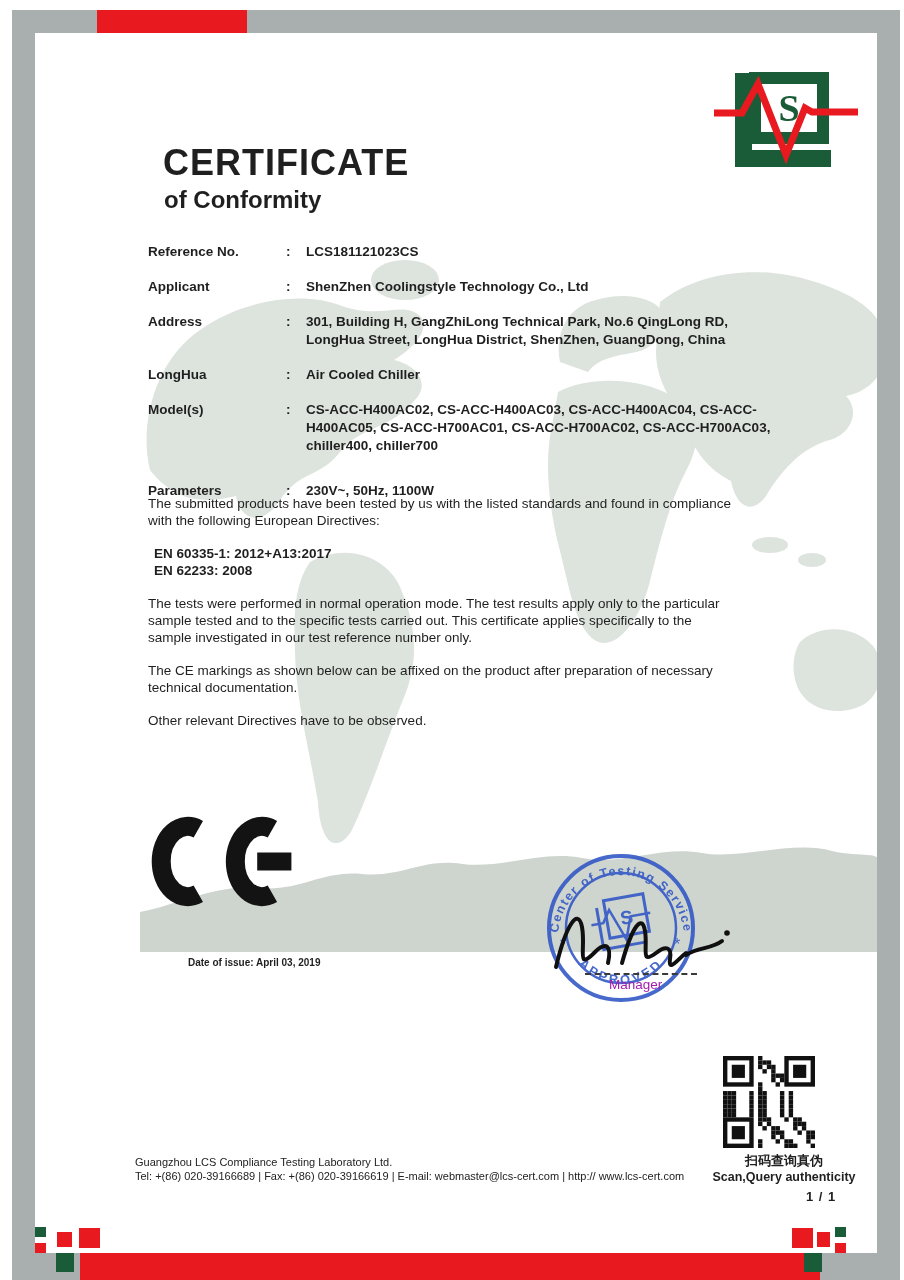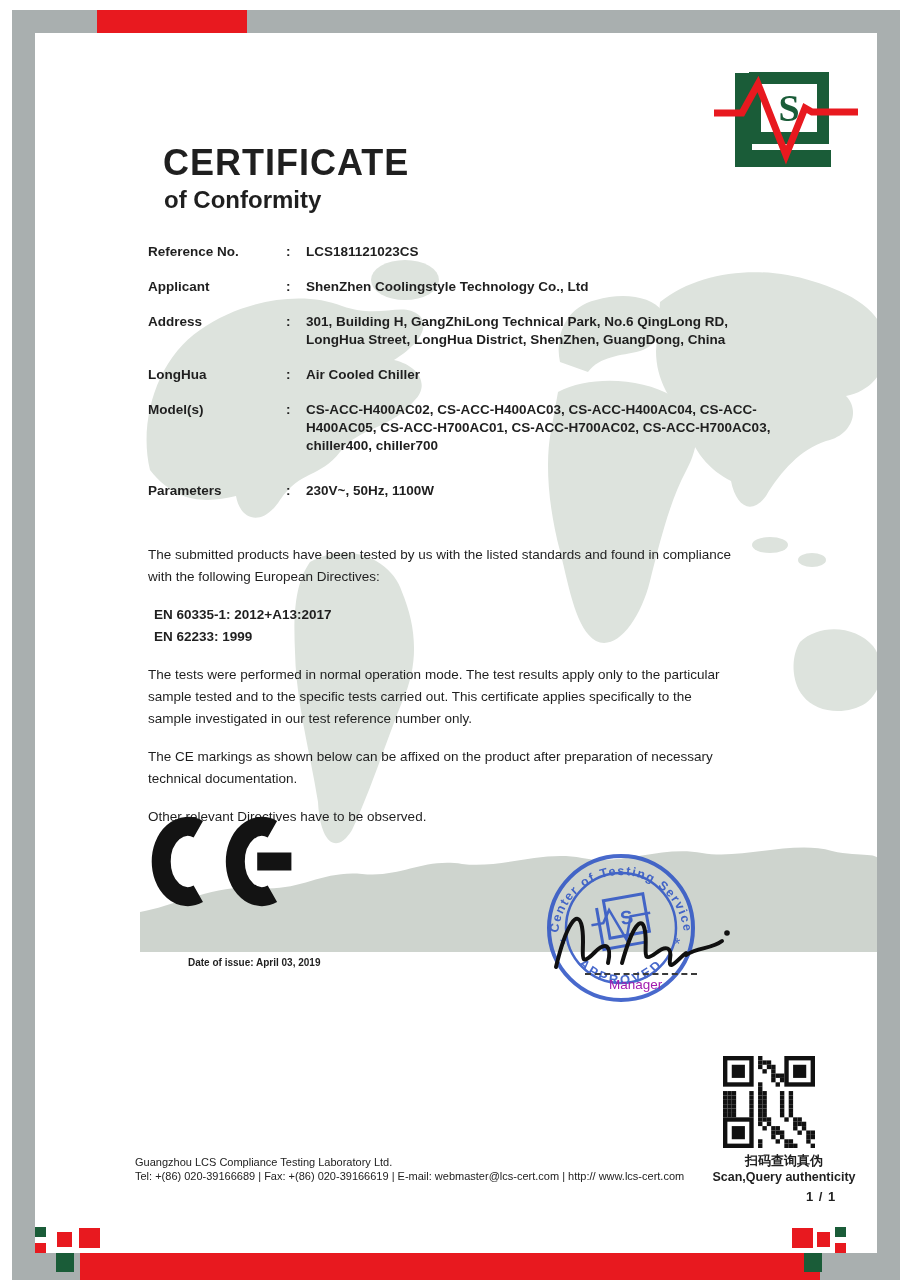--- a/index.html
+++ b/index.html
@@ -20,21 +20,21 @@
   .title2{left:164px;top:186px;font-size:24px;font-weight:bold;}
   
   .fields{left:148px;top:243px;width:640px;font-size:13.5px;line-height:18px;}
   .frow{display:flex;margin-bottom:17px;}
   .flabel{width:138px;font-weight:bold;flex:0 0 auto;}
   .fcolon{width:20px;font-weight:bold;flex:0 0 auto;}
   .fvalue{font-weight:bold;width:472px;}
   .frow.models{margin-bottom:27px;}
   .frow.params{margin-bottom:0;}
   
-  .bodytext{left:148px;top:544px;width:588px;font-size:13.5px;line-height:22px;}
+  .bodytext{left:148px;top:495px;width:588px;font-size:13.5px;line-height:17px;}
   .para{margin:0 0 16px 0;}
   .bold{font-weight:bold;}
   .stdline{font-weight:bold;margin:0;padding-left:6px;}
   
   .ce-wrap{left:147px;top:813px;}
   .date-issue{left:148px;top:957px;font-size:10px;font-weight:bold;padding-left:40px;}
   
   .stamp{left:543px;top:850px;}
   .signature{left:548px;top:895px;}
   .sig-dash{left:585px;top:973px;width:112px;border-bottom:2px dashed #3a3a3a;height:0;}
@@ -126,21 +126,21 @@
     <div class="frow params">
       <div class="flabel">Parameters</div>
       <div class="fcolon">:</div>
       <div class="fvalue">230V~, 50Hz, 1100W</div>
     </div>
   </div>
 
   <div class="abs bodytext">
     <p class="para">The submitted products have been tested by us with the listed standards and found in compliance with the following European Directives:</p>
     <p class="stdline">EN 60335-1: 2012+A13:2017</p>
-    <p class="stdline" style="margin-bottom:16px;">EN 62233: 1999</p>
+    <p class="stdline" style="margin-bottom:16px;">EN 62233: 2008</p>
     <p class="para">The tests were performed in normal operation mode. The test results apply only to the particular sample tested and to the specific tests carried out. This certificate applies specifically to the sample investigated in our test reference number only.</p>
     <p class="para">The CE markings as shown below can be affixed on the product after preparation of necessary technical documentation.</p>
     <p class="para">Other relevant Directives have to be observed.</p>
   </div>
 
   <svg class="abs ce-wrap" width="152" height="97" viewBox="0 0 160 100">
     <path d="M54 16 A28 37 0 1 0 54 84" fill="none" stroke="#131313" stroke-width="20"></path>
     <path d="M132 16 A28 37 0 1 0 132 84" fill="none" stroke="#131313" stroke-width="20"></path>
     <path d="M116 50 H 152" stroke="#131313" stroke-width="19"></path>
   </svg>

